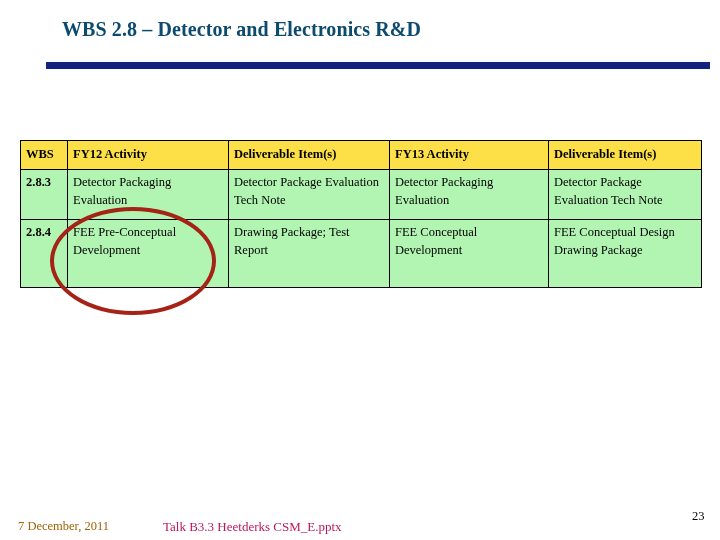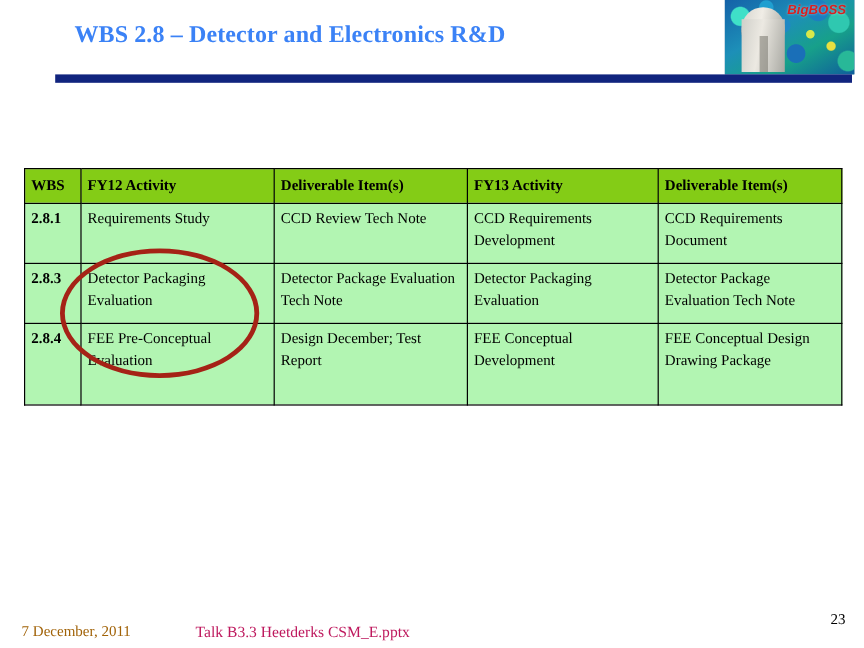--- a/index.html
+++ b/index.html
@@ -17,21 +17,21 @@
   }
 
   
   #slide-title {
     position: absolute;
     left: 62px;
     top: 18px;
     width: 520px;
     font-size: 20px;
     font-weight: bold;
-    color: #3b82f6;
+    color: #0c4a6e;
     letter-spacing: 0.1px;
     white-space: nowrap;
   }
   #logo {
     position: absolute;
     left: 604px;
     top: 0px;
     width: 108px;
     height: 62px;
     overflow: hidden;
@@ -136,21 +136,21 @@
     color: #000000;
   }
   table.wbs th, table.wbs td {
     border: 1.6px solid #000000;
     padding: 4px 5px 5px 5px;
     vertical-align: top;
     text-align: left;
     line-height: 1.42;
   }
   table.wbs thead th {
-    background: #84cc16;
+    background: #fde047;
     font-weight: bold;
     font-size: 12.5px;
     white-space: nowrap;
     padding-top: 5px;
     padding-bottom: 5px;
   }
   table.wbs tbody td {
     background: #b2f5b2;
     font-weight: normal;
   }
@@ -208,28 +208,20 @@
     white-space: nowrap;
   }
 </style>
 </head>
 <body>
 
 <div id="slide">
 
   <div id="slide-title">WBS 2.8 – Detector and Electronics R&amp;D</div>
 
-  <div id="logo">
-    <div class="sky"></div>
-    <div class="dome-top"></div>
-    <div class="dome-band"></div>
-    <div class="dome-body"></div>
-    <div class="dome-slit"></div>
-    <div class="logo-text">BigBOSS</div>
-  </div>
 
   <div id="title-rule"></div>
 
 
   <div id="wbs-table-wrap">
     <table class="wbs">
       <colgroup>
         <col class="c1">
           <col class="c2">
           <col class="c3">
@@ -239,38 +231,31 @@
       <thead>
         <tr>
           <th>WBS</th>
           <th>FY12 Activity</th>
           <th>Deliverable Item(s)</th>
           <th>FY13 Activity</th>
           <th>Deliverable Item(s)</th>
         </tr>
       </thead>
       <tbody>
-        <tr class="r1">
-          <td class="wbs-id">2.8.1</td>
-          <td>Requirements Study</td>
-          <td>CCD Review Tech Note</td>
-          <td>CCD Requirements Development</td>
-          <td>CCD Requirements Document</td>
-        </tr>
         <tr class="r3">
           <td class="wbs-id">2.8.3</td>
           <td>Detector Packaging Evaluation</td>
           <td>Detector Package Evaluation Tech Note</td>
           <td>Detector Packaging Evaluation</td>
           <td>Detector Package Evaluation Tech Note</td>
         </tr>
         <tr class="r4">
           <td class="wbs-id">2.8.4</td>
-          <td>FEE Pre-Conceptual Evaluation</td>
-          <td>Design December; Test Report</td>
+          <td>FEE Pre-Conceptual Development</td>
+          <td>Drawing Package; Test Report</td>
           <td>FEE Conceptual Development</td>
           <td>FEE Conceptual Design Drawing Package</td>
         </tr>
       </tbody>
     </table>
   </div>
 
   <div id="annotation-ellipse"></div>
 
   <div id="footer-date">7 December, 2011</div>

